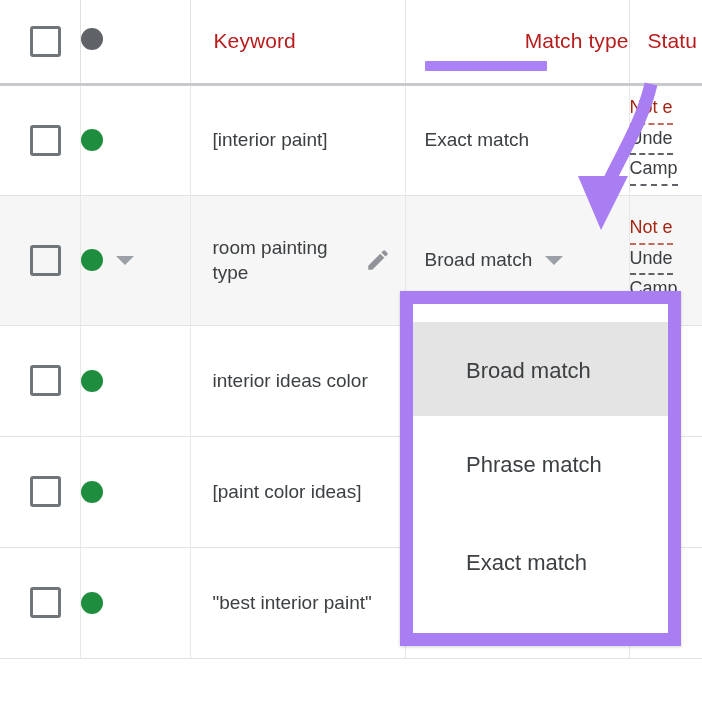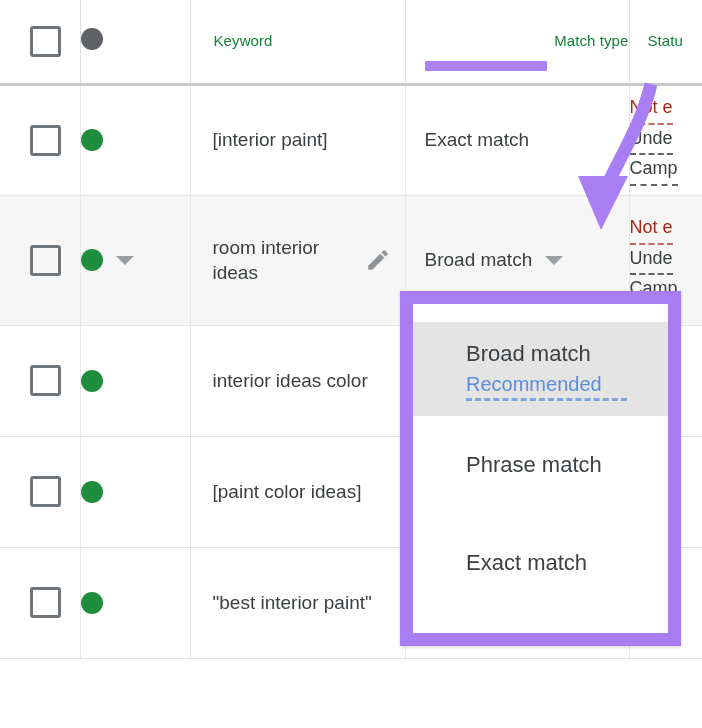--- a/index.html
+++ b/index.html
@@ -43,22 +43,22 @@
   
   thead tr { height: 84px; }
   thead th {
     border-bottom: 3px solid #c8c9cc;
     border-right: 1px solid #e0e0e0;
     background: #ffffff;
     position: relative;
   }
   thead th:last-child { border-right: none; }
   .hdr-label {
-    font-size: 15px;
-    color: #15803d;
+    font-size: 21px;
+    color: #b91c1c;
     font-weight: 500;
     letter-spacing: .1px;
     white-space: nowrap;
   }
   .th-keyword  { padding-left: 23px !important; text-align: left; }
   .th-match    { padding-left: 19px !important; text-align: right; }
   .th-status   { padding-left: 18px !important; text-align: left; margin-top: 11px; }
   .th-check, .th-dot { text-align: left; }
 
   .match-underline {
@@ -309,21 +309,21 @@
           <span class="checkbox"></span>
         </td>
         <td>
           <span class="dot-wrap">
             <span class="dot green"></span>
             <span class="caret dark"></span>
           </span>
         </td>
         <td>
           <div class="kw-cell">
-            <span class="kw-text">room interior ideas</span>
+            <span class="kw-text">room painting type</span>
             <svg class="pencil" viewBox="0 0 24 24">
               <path fill="#8b8f93" d="M3 17.25V21h3.75L17.81 9.94l-3.75-3.75L3 17.25zM20.71 7.04a1 1 0 000-1.41l-2.34-2.34a1 1 0 00-1.41 0l-1.83 1.83 3.75 3.75 1.83-1.83z"></path>
             </svg>
           </div>
         </td>
         <td>
           <div class="match-cell">
             <span class="match-text">Broad match</span>
             <span class="caret"></span>
           </div>
@@ -425,21 +425,20 @@
 
   <svg class="arrow-svg" viewBox="0 0 110 160">
     <path d="M95 12 C 86 52, 62 88, 47 122" stroke="#a97ef2" stroke-width="13" fill="none" stroke-linecap="butt"></path>
     <path d="M22 104 L 72 104 L 45 158 Z" fill="#a97ef2"></path>
   </svg>
 
   <div class="dropdown">
     <div class="dd-inner">
       <div class="dd-item first">
         <span class="dd-label">Broad match</span>
-        <span class="dd-sub">Recommended</span>
       </div>
       <div class="dd-item plain">
         <span class="dd-label">Phrase match</span>
       </div>
       <div class="dd-item plain">
         <span class="dd-label">Exact match</span>
       </div>
     </div>
   </div>
 

